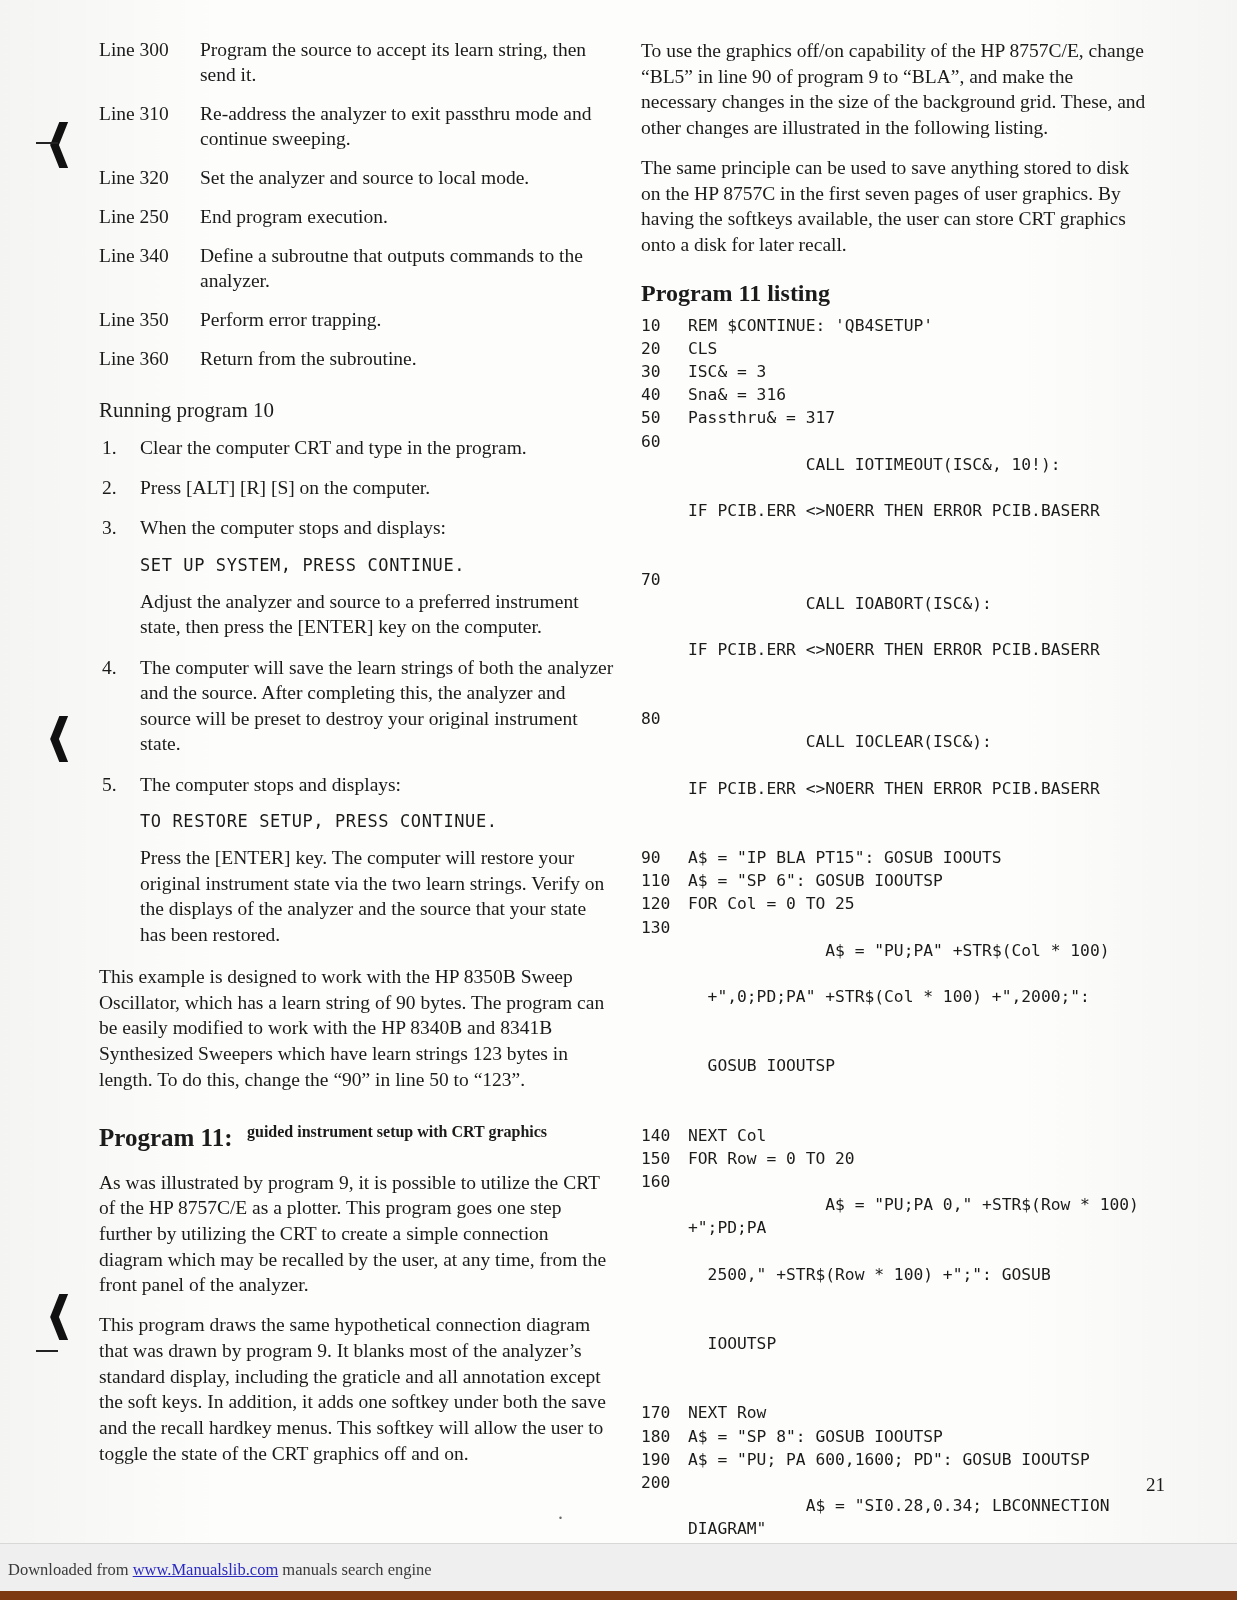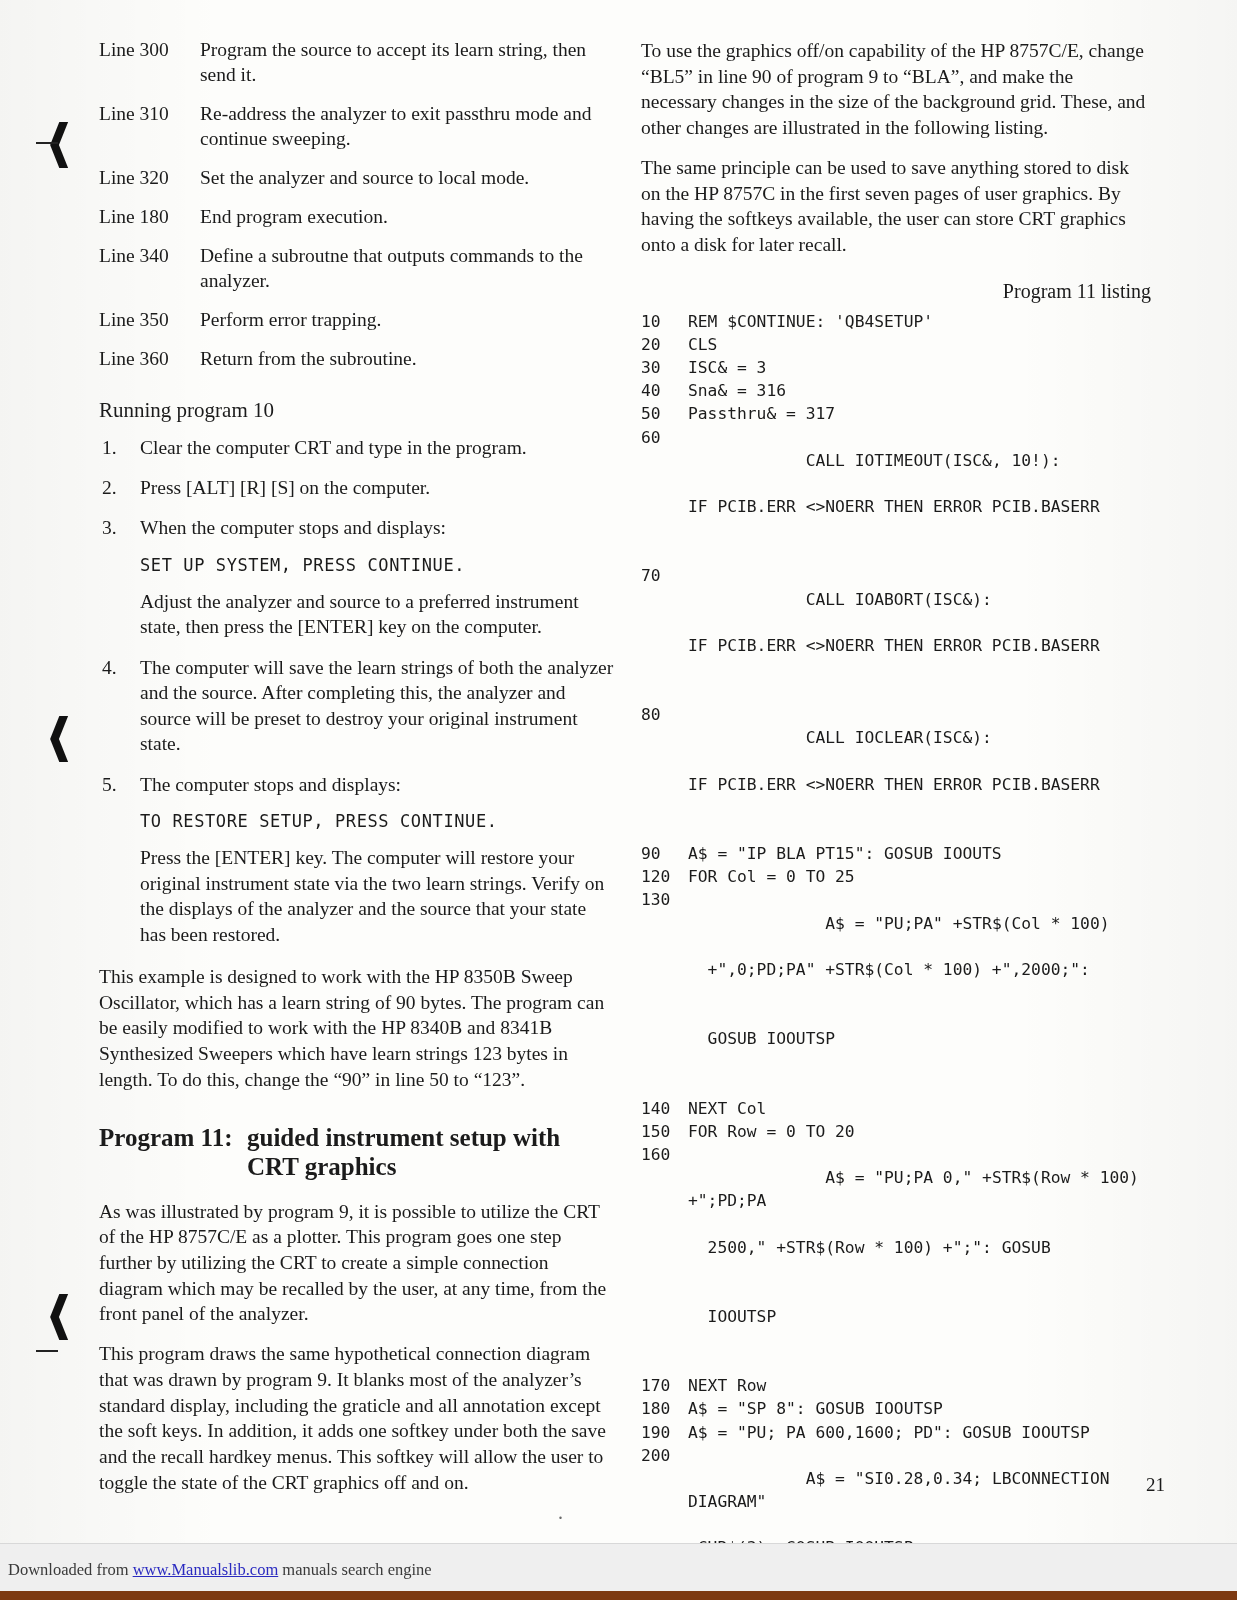--- a/index.html
+++ b/index.html
@@ -105,31 +105,30 @@
     margin: 30px 0 18px 0;
     font-family: Liberation Serif, serif;
   }
   .proghead .pnum {
     font-size: 25px;
     font-weight: bold;
     flex: 0 0 148px;
     line-height: 1.16;
   }
   .proghead .ptitle {
-    font-size: 25px;
+    font-size: 16px;
     font-weight: bold;
     line-height: 1.16;
   }
 
   
   h4.listhead {
-    font-size: 20px;
-    font-weight: normal;
+    font-size: 24px;
+    font-weight: bold;
     margin: 22px 0 7px 0;
-    text-align: right;
   }
   .listing {
     font-family: "DejaVu Sans Mono", monospace;
     font-size: 16.3px;
     line-height: 1.42;
   }
   .lrow {
     display: flex;
     align-items: flex-start;
   }
@@ -243,21 +242,21 @@
         </div>
         <div class="linedef">
           <div class="lbl">Line 310</div>
           <div class="txt">Re-address the analyzer to exit passthru mode and continue sweeping.</div>
         </div>
         <div class="linedef">
           <div class="lbl">Line 320</div>
           <div class="txt">Set the analyzer and source to local mode.</div>
         </div>
         <div class="linedef">
-          <div class="lbl">Line 180</div>
+          <div class="lbl">Line 250</div>
           <div class="txt">End program execution.</div>
         </div>
         <div class="linedef">
           <div class="lbl">Line 340</div>
           <div class="txt">Define a subroutne that outputs commands to the analyzer.</div>
         </div>
         <div class="linedef">
           <div class="lbl">Line 350</div>
           <div class="txt">Perform error trapping.</div>
         </div>
@@ -357,20 +356,24 @@
             <span>CALL IOCLEAR(ISC&amp;):</span>
             <span class="cont">IF PCIB.ERR &lt;&gt;NOERR THEN ERROR PCIB.BASERR</span>
           </div>
         </div>
 
         <div class="lrow">
           <div class="ln">90</div>
           <div class="code">A$ = "IP BLA PT15": GOSUB IOOUTS</div>
         </div>
         <div class="lrow">
+          <div class="ln">110</div>
+          <div class="code">A$ = "SP 6": GOSUB IOOUTSP</div>
+        </div>
+        <div class="lrow">
           <div class="ln">120</div>
           <div class="code">FOR Col = 0 TO 25</div>
         </div>
 
         <div class="lrow">
           <div class="ln">130</div>
           <div class="code">
             <span>  A$ = "PU;PA" +STR$(Col * 100)</span>
             <span class="cont">  +",0;PD;PA" +STR$(Col * 100) +",2000;":</span>
             <span class="cont">  GOSUB IOOUTSP</span>

